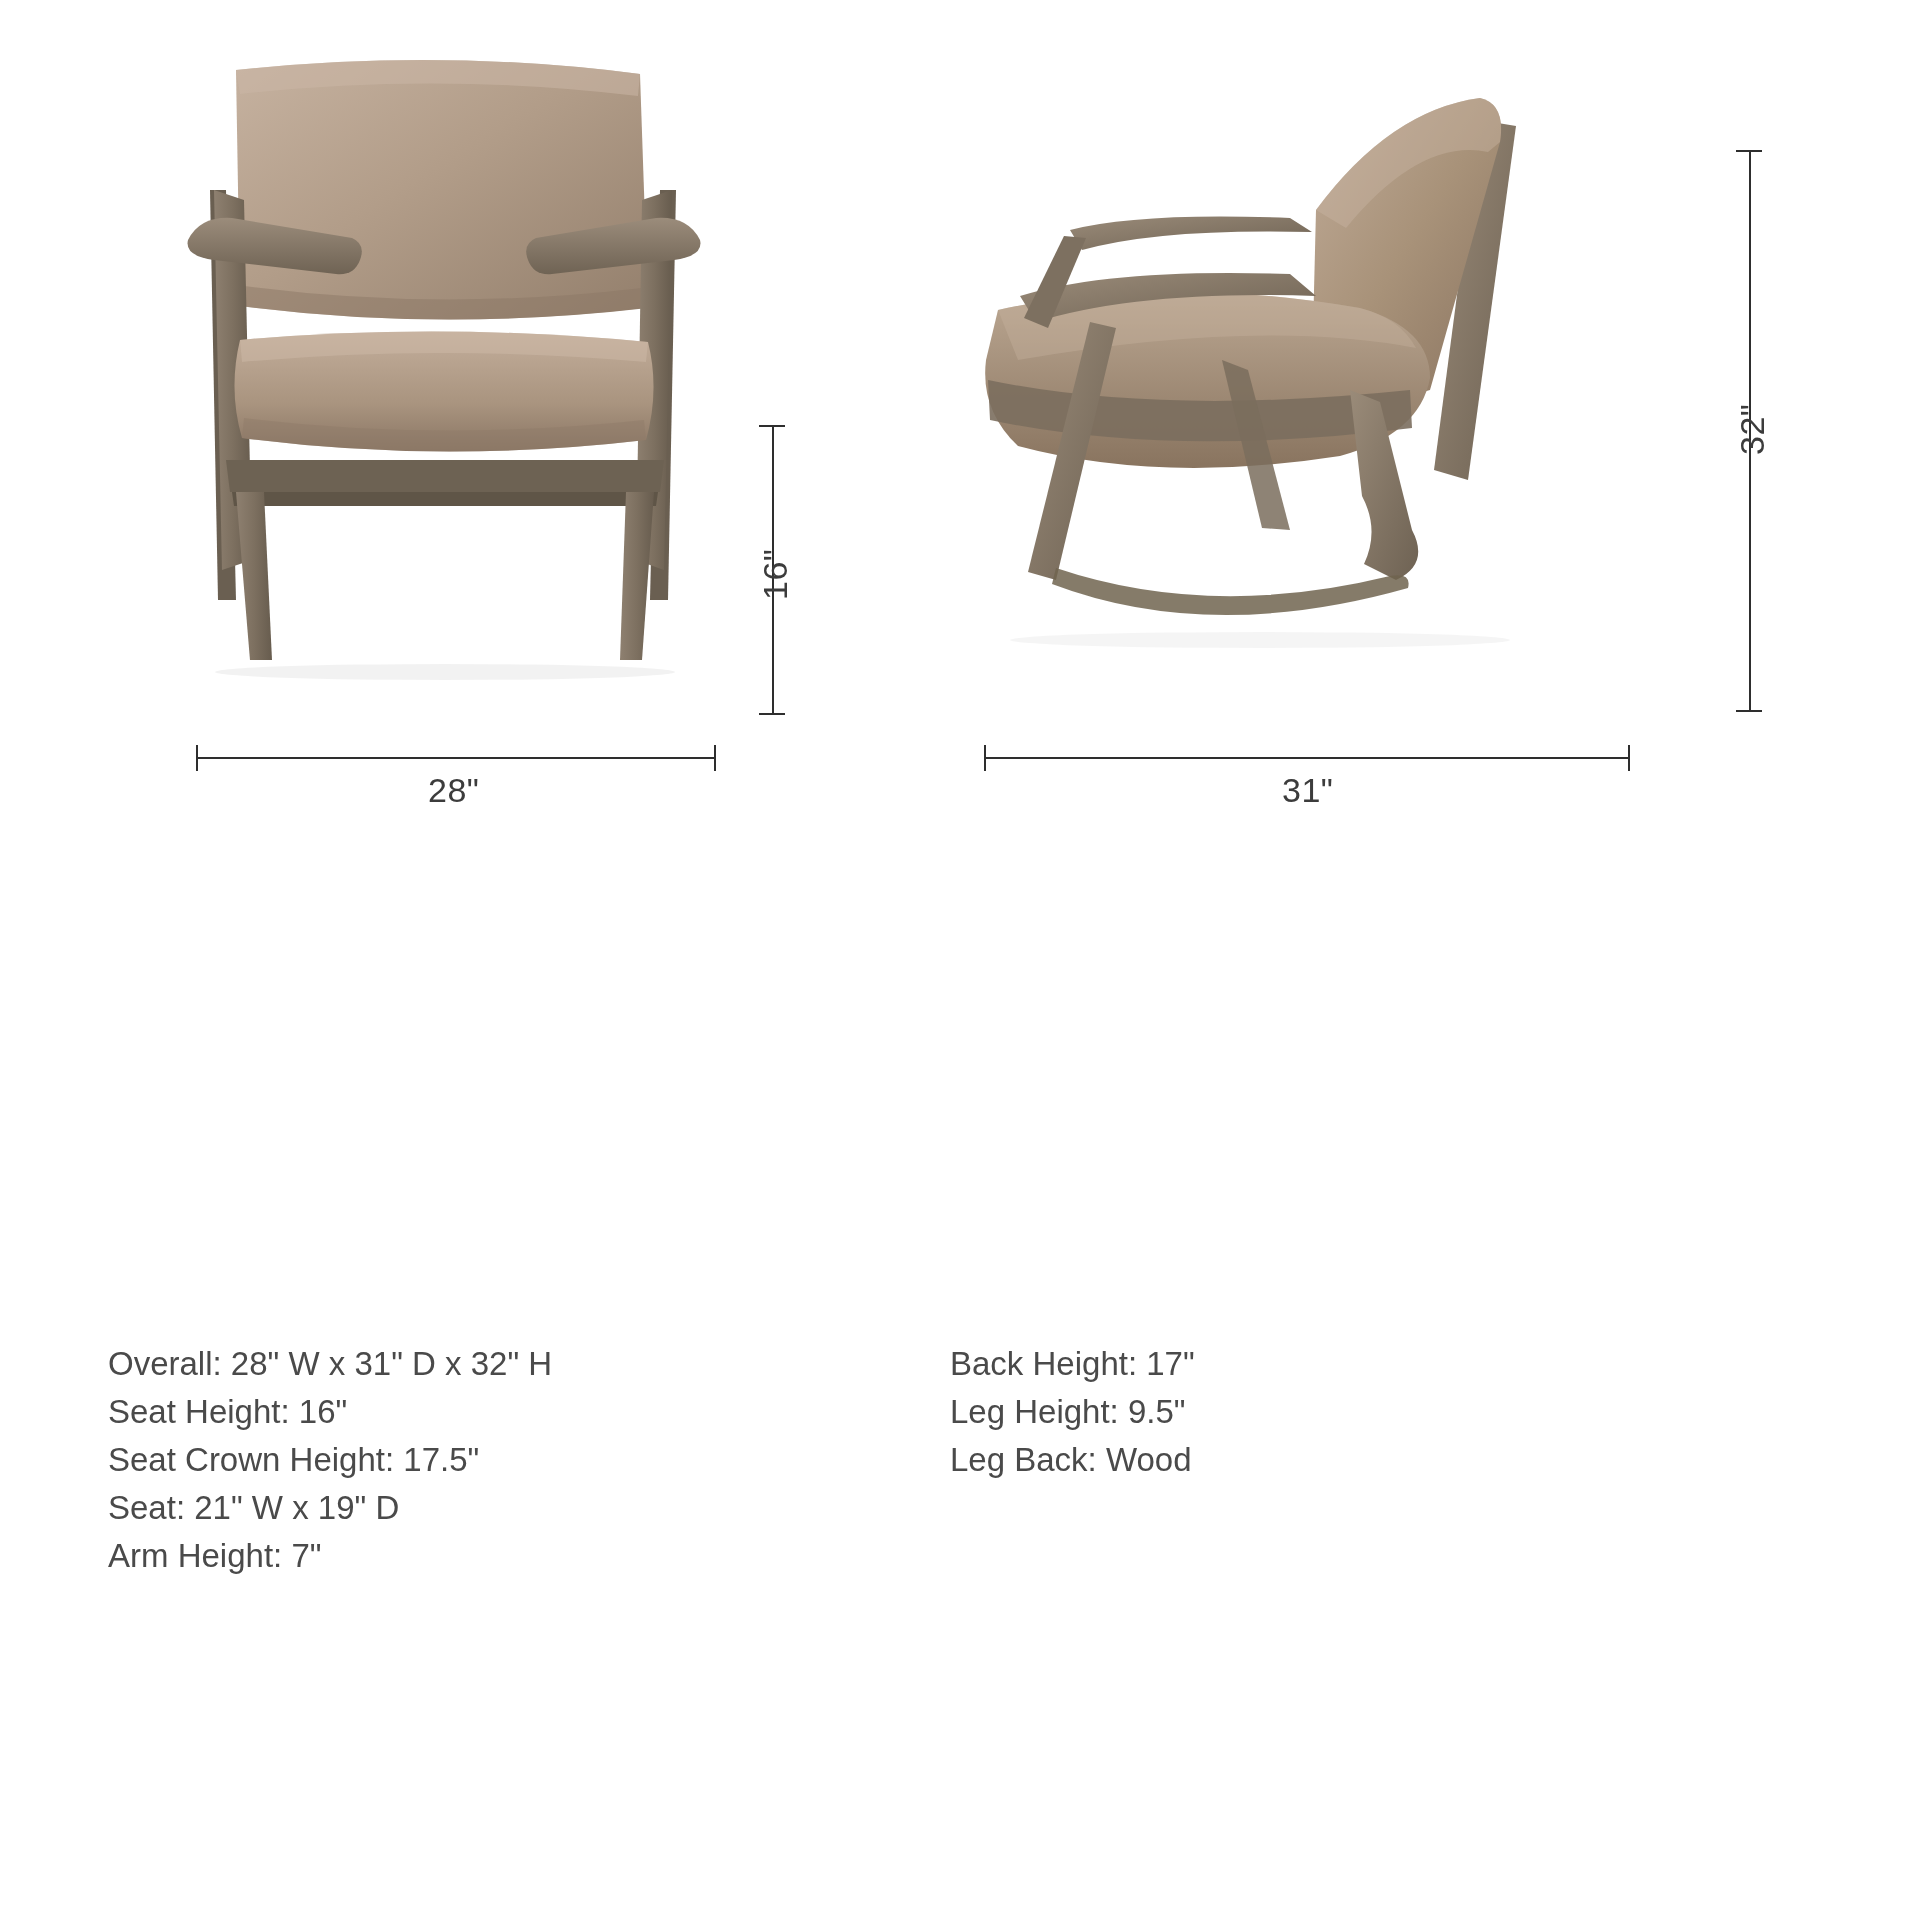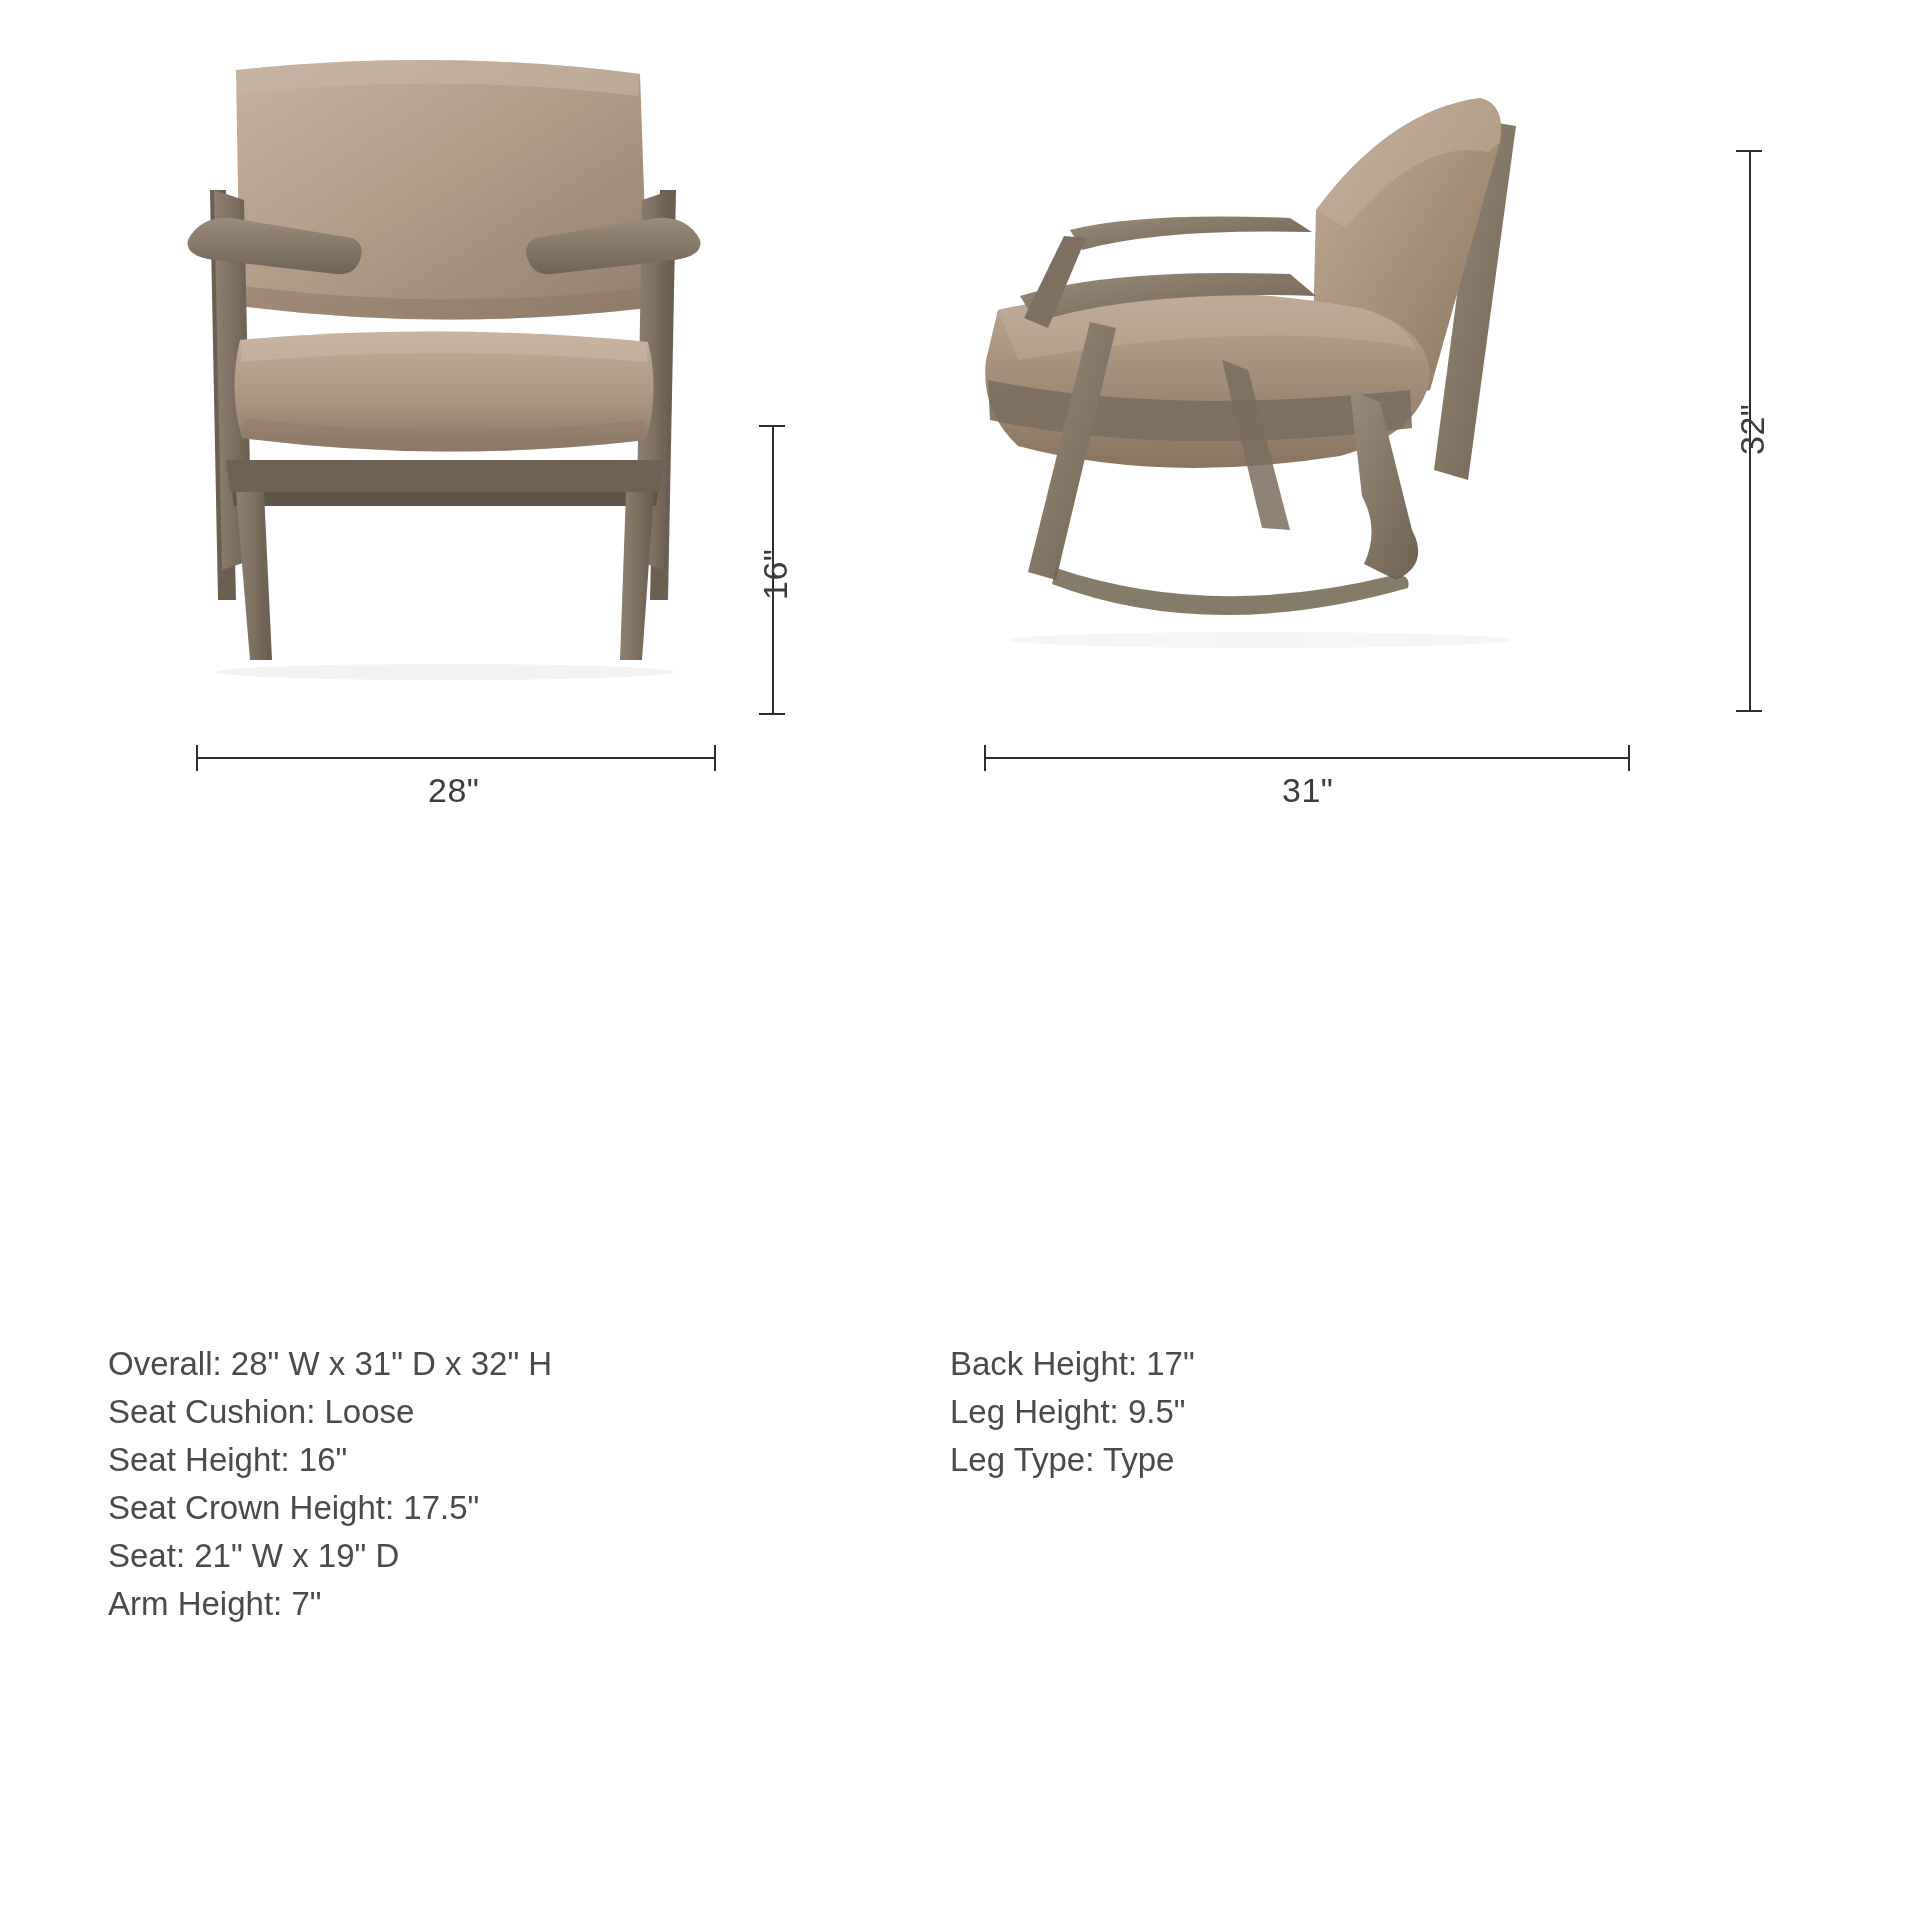--- a/index.html
+++ b/index.html
@@ -196,26 +196,25 @@
 
   <div>
     <div class="dim-line dim-h" style="left:984px; top:757px; width:646px;"></div>
     <div class="cap cap-v" style="left:984px; top:745px;"></div>
     <div class="cap cap-v" style="left:1628px; top:745px;"></div>
     <div class="dim-label" style="left:1282px; top:771px;">31"</div>
   </div>
 
   <div class="spec-col" id="spec-left">
     <span class="spec-line">Overall: 28" W x 31" D x 32" H</span>
-    <span class="spec-line">Seat Cushion: Loose</span>
     <span class="spec-line">Seat Height: 16"</span>
     <span class="spec-line">Seat Crown Height: 17.5"</span>
     <span class="spec-line">Seat: 21" W x 19" D</span>
     <span class="spec-line">Arm Height: 7"</span>
   </div>
 
   <div class="spec-col" id="spec-right">
     <span class="spec-line">Back Height: 17"</span>
     <span class="spec-line">Leg Height: 9.5"</span>
-    <span class="spec-line">Leg Type: Type</span>
+    <span class="spec-line">Leg Back: Wood</span>
   </div>
 
 </div>
 
 </body></html>

